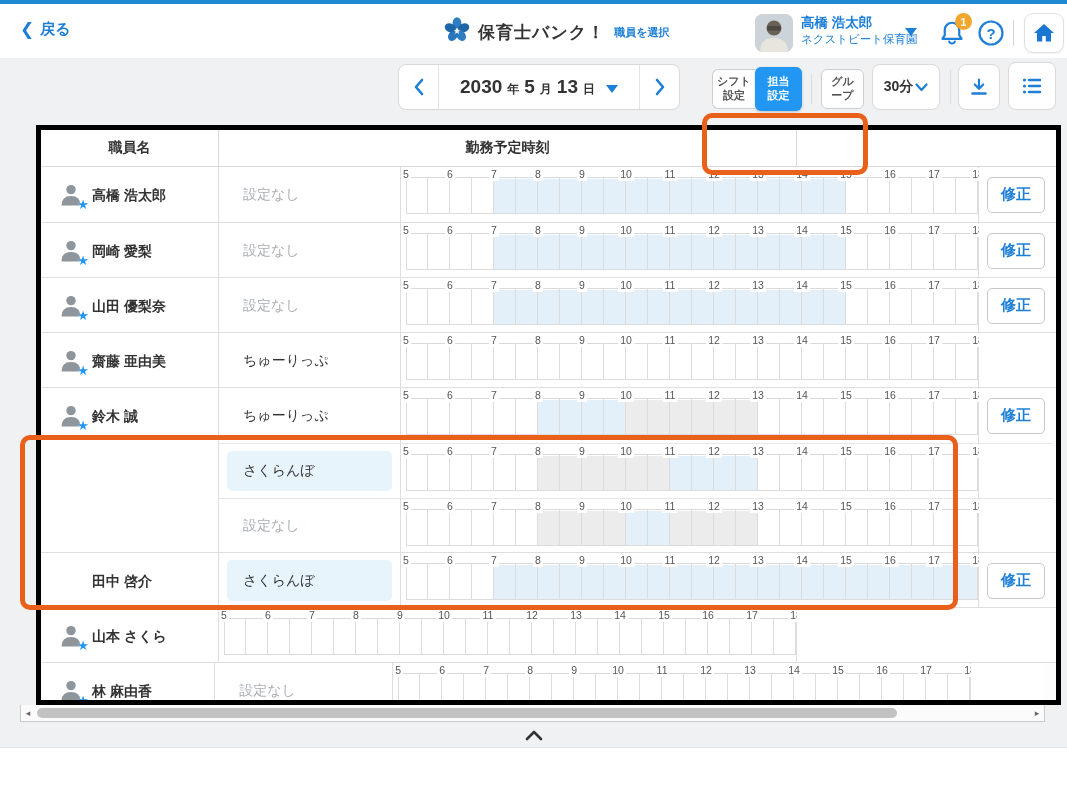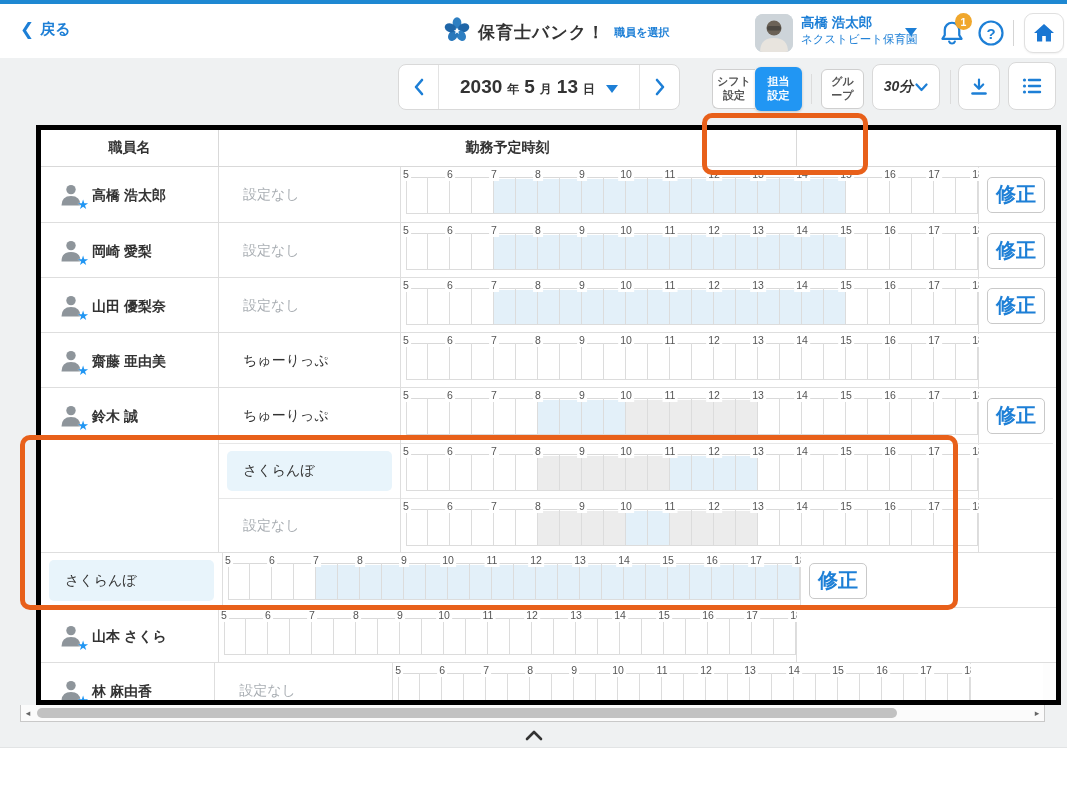--- a/index.html
+++ b/index.html
@@ -42,21 +42,21 @@
   .date-unit { font-size:12px; font-weight:bold; color:#333; margin:4px 1px 0 1px; }
   .date-caret { width:0; height:0; border-left:6px solid transparent; border-right:6px solid transparent; border-top:8px solid #1d7fd6; margin-left:6px; margin-top:3px; }
 
   .toggle-group { position:absolute; left:712px; top:9px; display:flex; align-items:center; }
   .tgl { width:43px; height:40px; background:#fff; border:1px solid #cfcfcf; color:#555; font-size:11px; font-weight:bold; line-height:1.25; display:flex; flex-direction:column; align-items:center; justify-content:center; cursor:pointer; }
   .tgl.first { border-radius:6px 0 0 6px; border-right:none; }
   .tgl.active { width:47px; height:44px; background:#2196f3; border:none; color:#fff; border-radius:6px; box-shadow:0 1px 3px rgba(0,0,0,.2); z-index:2; }
   .tgl-div { width:1px; height:30px; background:#dcdcdc; margin:0 9px; }
   .tgl.alone { border-radius:6px; }
 
-  .interval-btn { position:absolute; left:872px; top:6px; width:68px; height:46px; background:#fff; border:1px solid #d9d9d9; border-radius:8px; display:flex; align-items:center; justify-content:center; gap:2px; cursor:pointer;font-style:italic; }
+  .interval-btn { position:absolute; left:872px; top:6px; width:68px; height:46px; background:#fff; border:1px solid #d9d9d9; border-radius:8px; display:flex; align-items:center; justify-content:center; gap:2px; cursor:pointer; }
   .interval-label { font-size:14px; font-weight:bold; color:#333; }
   .tool-div { position:absolute; left:950px; top:12px; width:1px; height:34px; background:#dcdcdc; }
   .dl-btn { position:absolute; left:958px; top:6px; width:42px; height:46px; background:#fff; border:1px solid #d9d9d9; border-radius:8px; display:flex; align-items:center; justify-content:center; cursor:pointer; }
   .list-btn { position:absolute; left:1008px; top:4px; width:48px; height:48px; background:#fff; border:1px solid #d9d9d9; border-radius:8px; display:flex; align-items:center; justify-content:center; cursor:pointer; }
 
   
   .shift-table { position:absolute; left:36px; top:67px; width:1025px; height:580px; background:#fff; border:5px solid #000000; overflow:hidden; }
   .t-head { display:flex; height:37px; border-bottom:1px solid #d9d9d9; background:#fff; }
   .t-head .hc { display:flex; align-items:center; justify-content:center; font-size:14px; font-weight:bold; color:#333; }
   .hc-name { width:178px; border-right:1px solid #d9d9d9; }
@@ -80,21 +80,21 @@
   .g-text.muted { color:#a9aeb3; }
   .g-chip { position:absolute; left:8px; right:8px; top:7px; bottom:7px; background:#e8f4fb; border-radius:5px; display:flex; align-items:center; padding-left:16px; font-size:14px; color:#333; }
   .tl { position:relative; width:578px; height:55px; overflow:hidden; }
   .tl-topline { position:absolute; left:5px; width:572px; top:10px; height:1px; background:#d9d9d9; }
   .tl-cell { position:absolute; top:10px; height:37px; width:22px; border-right:1px solid #dcdcdc; border-bottom:1px solid #dcdcdc; }
   .tl-cell.c0 { border-left:1px solid #dcdcdc; }
   .tl-fill { position:absolute; top:12px; height:34px; }
   .tl-fill.blue { background:#e3f0f9; }
   .tl-fill.gray { background:#ececec; }
   .tl-hour { position:absolute; top:1px; height:13px; line-height:13px; transform:translateX(-50%); font-size:10.5px; color:#555; background:#fff; padding:0 2px; z-index:3; }
-  .edit-btn { position:absolute; left:50%; top:50%; transform:translate(-50%,-50%); width:58px; height:36px; background:#fff; border:1px solid #c9c9c9; border-radius:5px; color:#1d7fd6; font-size:20px; font-weight:bold; display:flex; align-items:center; justify-content:center; cursor:pointer; font-family:inherit; }
+  .edit-btn { position:absolute; left:50%; top:50%; transform:translate(-50%,-50%); width:58px; height:36px; background:#fff; border:1px solid #c9c9c9; border-radius:5px; color:#1d7fd6; font-size:15px; font-weight:bold; display:flex; align-items:center; justify-content:center; cursor:pointer; font-family:inherit; }
   .vscroll-arrow { position:absolute; left:2px; bottom:4px; font-size:8px; color:#555; }
 
   
   .hscroll { position:absolute; left:20px; top:647px; width:1025px; height:17px; background:#fbfbfb; border:1px solid #c9c9c9; border-top:none; display:flex; align-items:center; }
   .hs-arrow { width:14px; font-size:9px; color:#666; text-align:center; cursor:pointer; flex:0 0 14px; }
   .hs-track { position:relative; flex:1; height:100%; }
   .hs-thumb { position:absolute; left:2px; top:3px; width:860px; height:10px; background:#c2c2c2; border-radius:6px; cursor:pointer; }
   .collapse-bar { position:absolute; left:0; top:664px; width:1067px; height:26px; display:flex; align-items:center; justify-content:center; cursor:pointer; }
   .footer { position:absolute; left:0; top:748px; width:1067px; height:52px; background:#fff; }
   .select-btn { position:absolute; left:8px; top:17px; width:170px; height:46px; background:#fff; border:2px solid #4aa3e8; border-radius:6px; font-size:15px; font-weight:bold; color:#333; display:flex; align-items:center; justify-content:center; cursor:pointer; font-family:inherit; }
@@ -651,20 +651,23 @@
             </div>
             <div class="col edit-col">
               <div class="sub">
                 <button class="edit-btn">修正</button>
               </div>
               <div class="sub st"></div>
               <div class="sub st"></div>
             </div>
           </div>
           <div class="row" style="height: 55px;">
+            <div class="col name-col">
+              <div class="name-text" style="margin-left: 33px;">田中 啓介</div>
+            </div>
             <div class="col group-col">
               <div class="sub">
                 <div class="g-chip">さくらんぼ</div>
               </div>
             </div>
             <div class="col tl-col">
               <div class="tl">
                 <div class="tl-fill blue" style="left: 93px; width: 484px;"></div>
                 <div class="tl-topline"></div>
                 <div class="tl-cell c0" style="left: 5px;"></div>

